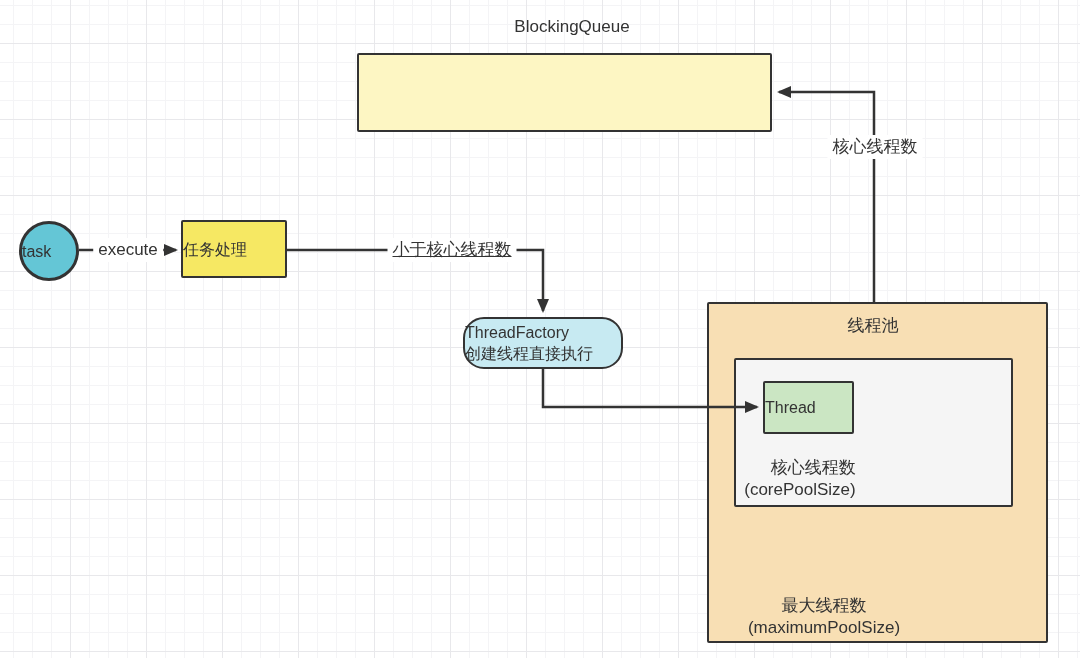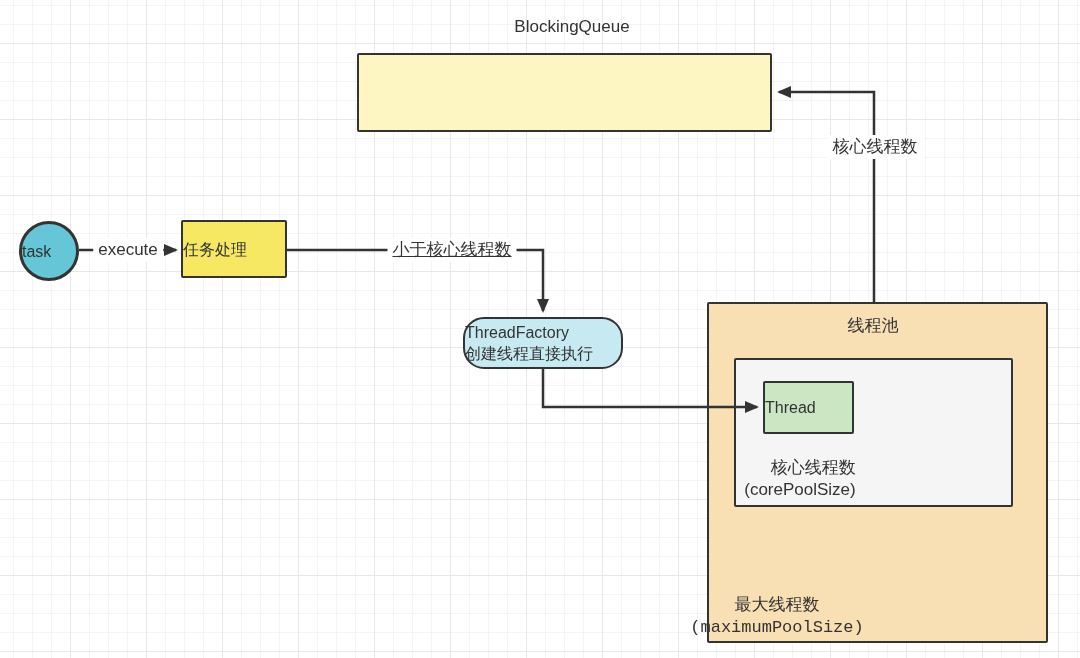--- a/index.html
+++ b/index.html
@@ -45,21 +45,21 @@
     white-space: nowrap;
     color: #333333;
     font-size: 17px;
     line-height: 22px;
     text-align: center;
   }
   .edge-label { background: #ffffff; padding: 1px 5px; }
   #queue-title  { left: 572px; top: 27px; }
   #pool-title   { left: 873px; top: 326px; }
   #core-label   { left: 800px; top: 479px; text-align: right; }
-  #max-label    { left: 777px; top: 617px; font-family: Liberation Mono, monospace; }
+  #max-label    { left: 824px; top: 617px; }
   #execute-label         { left: 128px; top: 250px; }
   #less-than-core-label  { left: 452px; top: 250px; text-decoration: underline; }
   #blocking-fetch-label  { left: 875px; top: 147px; }
   #wires {
     position: absolute;
     left: 0; top: 0;
     width: 1080px; height: 658px;
     pointer-events: none;
   }
 </style>

